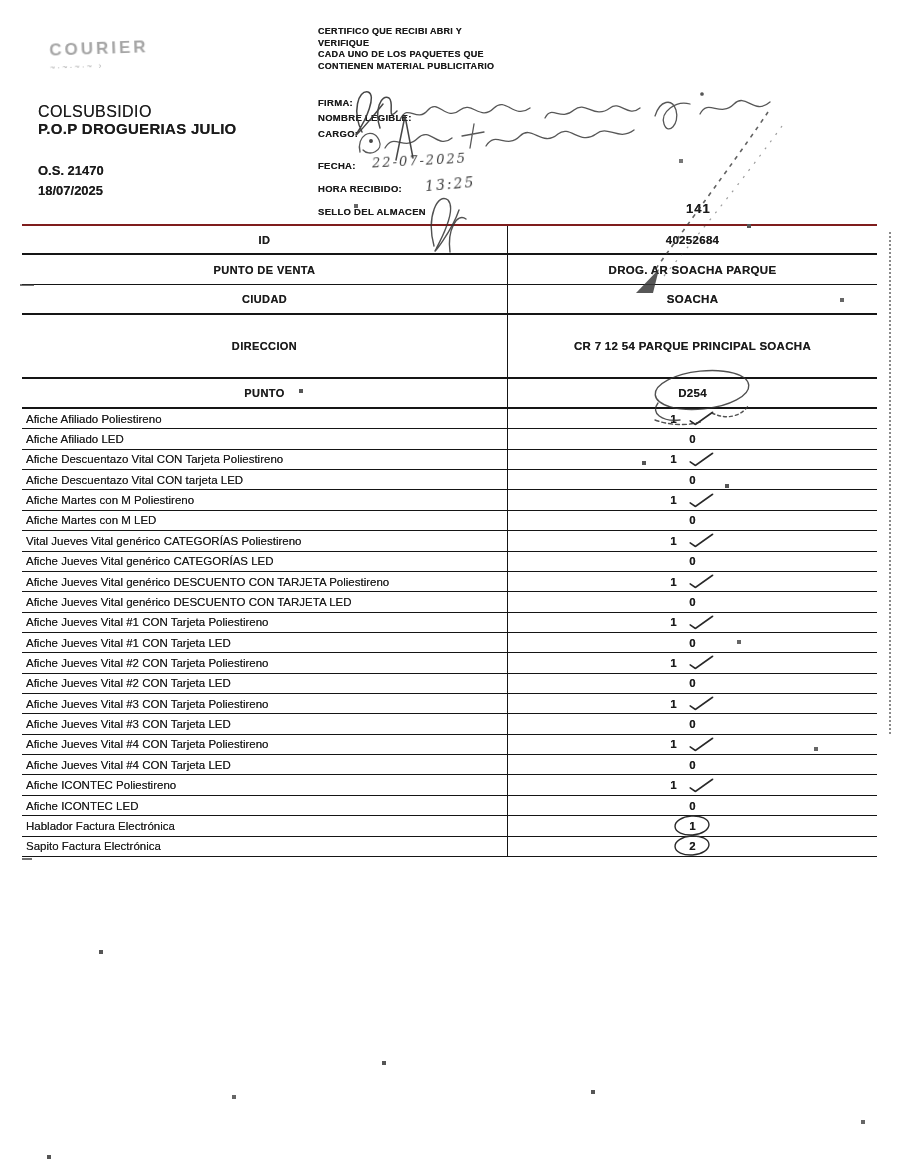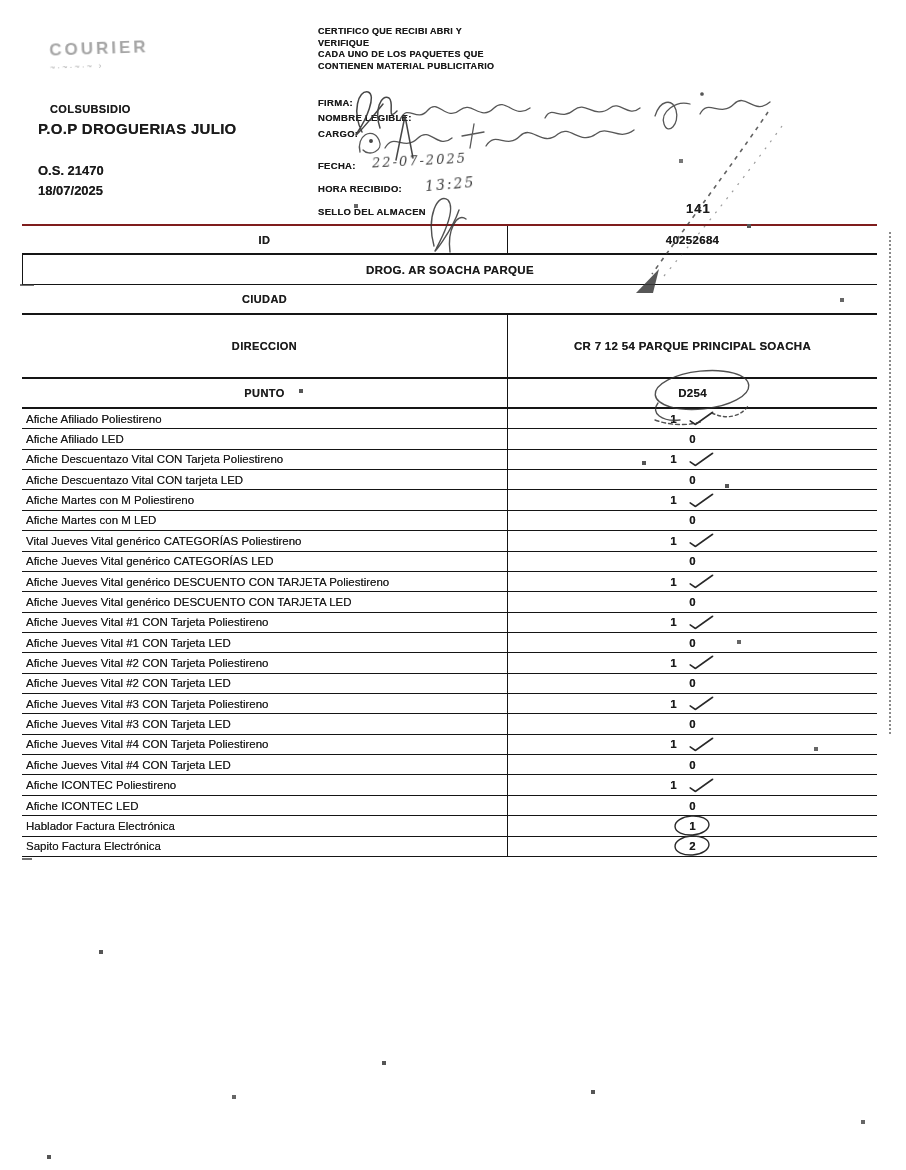--- a/index.html
+++ b/index.html
@@ -8,21 +8,21 @@
     font-family:"Liberation Sans",sans-serif;color:#1b1b1b;
   }
   .abs{position:absolute;}
   .scan-text{text-shadow:0 0 .5px rgba(0,0,0,.65);}
   
   .logo{left:50px;top:38px;width:150px;height:60px;transform:rotate(-2deg);
         color:#8f8f8f;filter:blur(.7px);opacity:.8;}
   .logo .word{font-size:17px;font-weight:700;letter-spacing:3px;}
   .logo .under{font-size:9px;letter-spacing:2px;margin-top:2px;color:#9a9a9a;}
   
-  .client{left:38px;top:103px;font-size:11px;font-weight:700;letter-spacing:.4px;margin-left:12px;}
+  .client{left:38px;top:103px;font-size:16px;font-weight:400;letter-spacing:.4px;}
   .campaign{left:38px;top:120px;font-size:15px;font-weight:700;letter-spacing:.3px;}
   .os{left:38px;top:163px;font-size:13px;font-weight:700;}
   .osdate{left:38px;top:183px;font-size:13px;font-weight:700;}
   
   .cert{left:318px;top:26px;font-size:9px;font-weight:700;line-height:11.5px;letter-spacing:.3px;}
   .flabel{font-size:9.5px;font-weight:700;letter-spacing:.3px;}
   .hand-text{font-family:"DejaVu Serif",serif;font-style:italic;color:#3d3d3d;
              letter-spacing:2px;filter:blur(.3px);}
   .sheetnum{left:686px;top:201px;font-size:13px;font-weight:700;letter-spacing:1px;}
   
@@ -85,24 +85,26 @@
 
   <div class="abs sheetnum scan-text">141</div>
 
   <div class="abs doc-table">
     <div>
         <div class="trow info thick" style="height: 29px;">
           <div class="lcell scan-text">ID</div>
           <div class="vcell scan-text">40252684</div>
         </div>
         <div class="trow info" style="height: 30px;">
+          <div class="lcell scan-text">PUNTO DE VENTA</div>
           <div class="vcell scan-text">DROG. AR SOACHA PARQUE</div>
         </div>
         <div class="trow info thick" style="height: 30px;">
           <div class="lcell scan-text">CIUDAD</div>
+          <div class="vcell scan-text">SOACHA</div>
         </div>
         <div class="trow info thick" style="height: 64px;">
           <div class="lcell scan-text">DIRECCION</div>
           <div class="vcell scan-text">CR 7 12 54 PARQUE PRINCIPAL SOACHA</div>
         </div>
         <div class="trow info thick" style="height: 30px;">
           <div class="lcell scan-text">PUNTO</div>
           <div class="vcell scan-text">D254</div>
         </div>
       </div>

